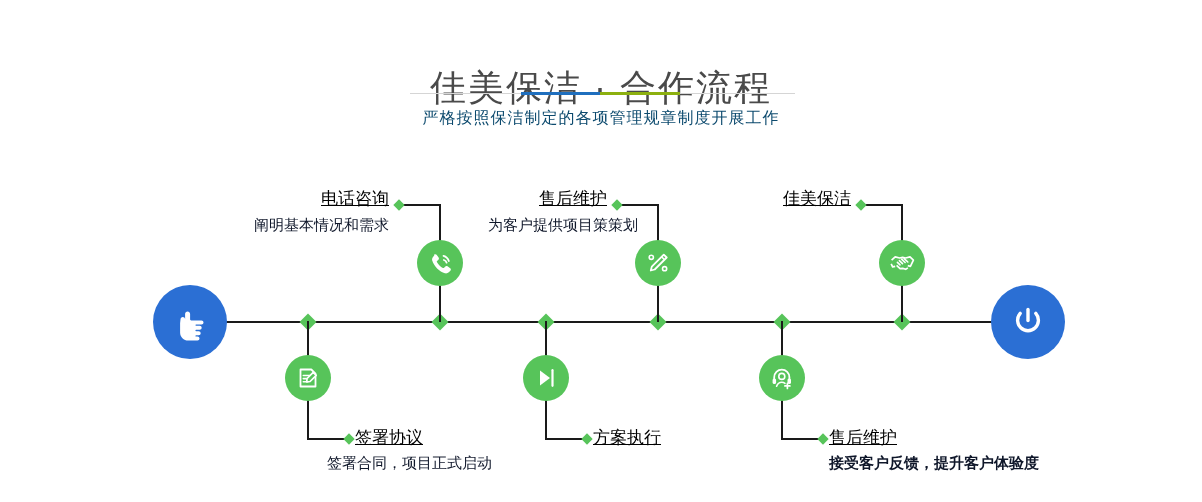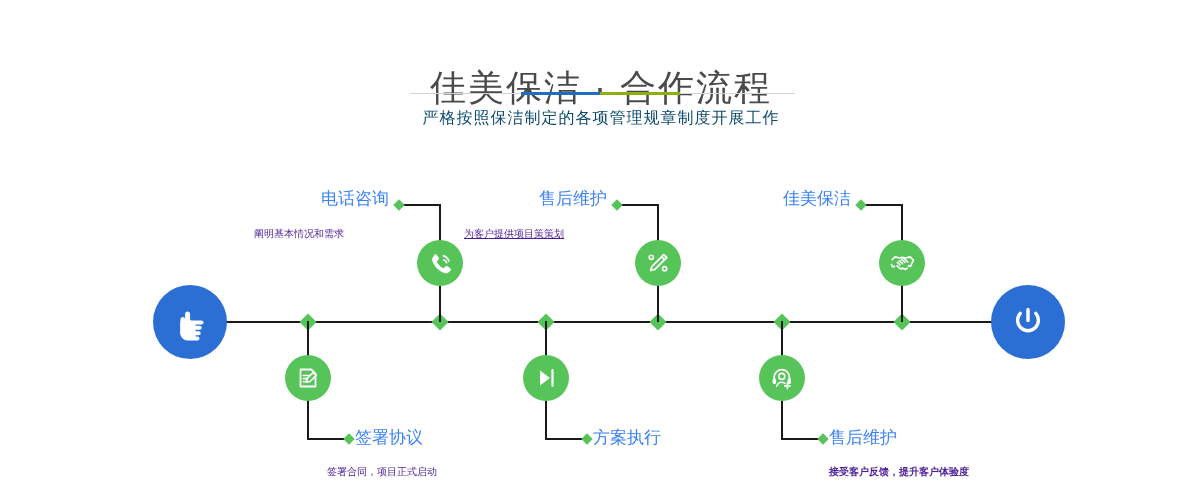--- a/index.html
+++ b/index.html
@@ -74,27 +74,27 @@
   .node-circle{
     position:absolute;
     width:46px;height:46px;border-radius:50%;
     background:#57c45a;
     display:flex;align-items:center;justify-content:center;
   }
   .node-circle svg{display:block;}
 
   .label-title{
     position:absolute;
-    font-size:17px;color:#3b82f6;
-    line-height:22px;white-space:nowrap;
+    font-size:17px;color:#000000;
+    line-height:22px;white-space:nowrap;text-decoration:underline;
   }
   .label-desc{
     position:absolute;
-    font-size:10px;color:#4c1d95;
-    line-height:20px;white-space:nowrap;margin-top:9px;
+    font-size:15px;color:#0f172a;
+    line-height:20px;white-space:nowrap;
   }
   .tip-diamond{
     position:absolute;
     width:8px;height:8px;background:#57c45a;
     transform:rotate(45deg);
   }
 </style>
 </head>
 <body>
 
@@ -166,21 +166,21 @@
       <svg width="28" height="28" viewBox="0 0 28 28">
         <path d="M19.8 5.6l2.9 2.9-12 12-3.9 1 1-3.9z" fill="none" stroke="#ffffff" stroke-width="1.8" stroke-linejoin="round"></path>
         <path d="M17.6 7.8l2.9 2.9" stroke="#ffffff" stroke-width="1.6"></path>
         <path d="M7.3 6.2a2.1 2.1 0 1 0 0 4.2 2.1 2.1 0 0 0 0-4.2z" fill="none" stroke="#ffffff" stroke-width="1.6"></path>
         <path d="M9 9l11.5 11.5" stroke="#ffffff" stroke-width="1.5" opacity=".0"></path>
         <path d="M20.6 17.6a2.1 2.1 0 1 0 0 4.2 2.1 2.1 0 0 0 0-4.2z" fill="none" stroke="#ffffff" stroke-width="1.6"></path>
       </svg>
     </span>
   </div>
   <div class="label-title" style="left:539px;top:188px;">售后维护</div>
-  <div class="label-desc" style="left:464px;top:215px;text-decoration:underline;">为客户提供项目策策划</div>
+  <div class="label-desc" style="left:488px;top:215px;">为客户提供项目策策划</div>
 
   <div class="diamond" style="left:540px;"></div>
   <div class="vline" style="left:545px;top:321px;height:119px;"></div>
   <div class="hline" style="left:545px;top:438px;width:41px;"></div>
   <div class="tip-diamond" style="left:583px;top:435px;"></div>
   <div class="node-circle" style="left:523px;top:355px;">
     <span>
       <svg width="26" height="26" viewBox="0 0 26 26">
         <path d="M7 5.5l10 7.5-10 7.5z" fill="#ffffff"></path>
         <path d="M19.5 5.2v15.6" stroke="#ffffff" stroke-width="2.2" stroke-linecap="round"></path>

